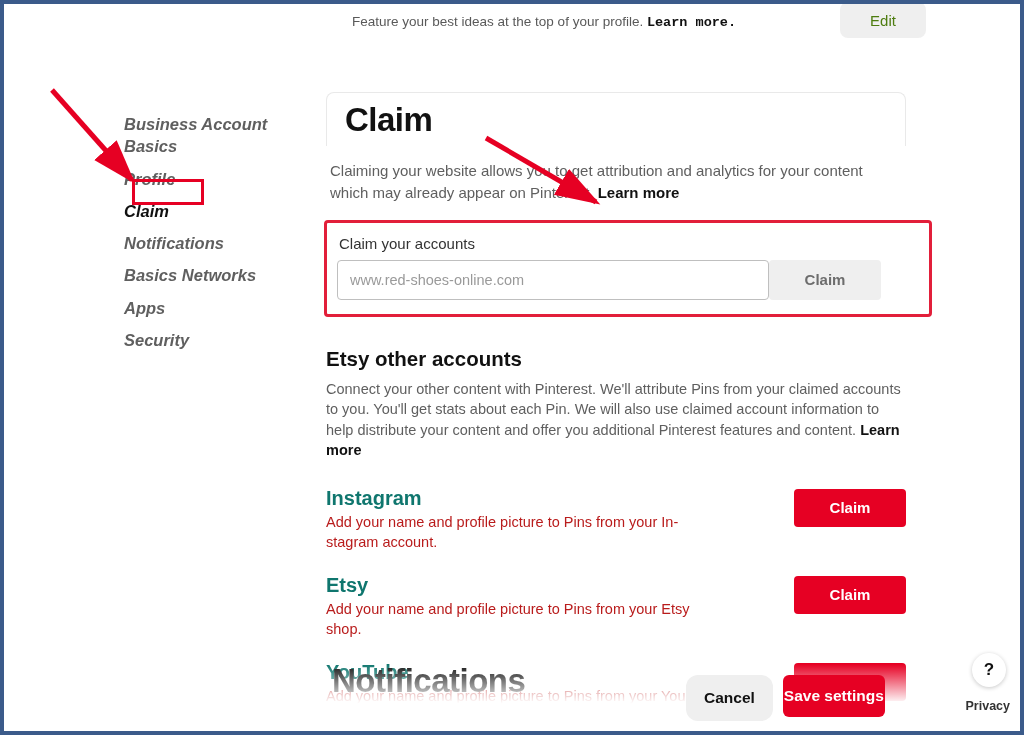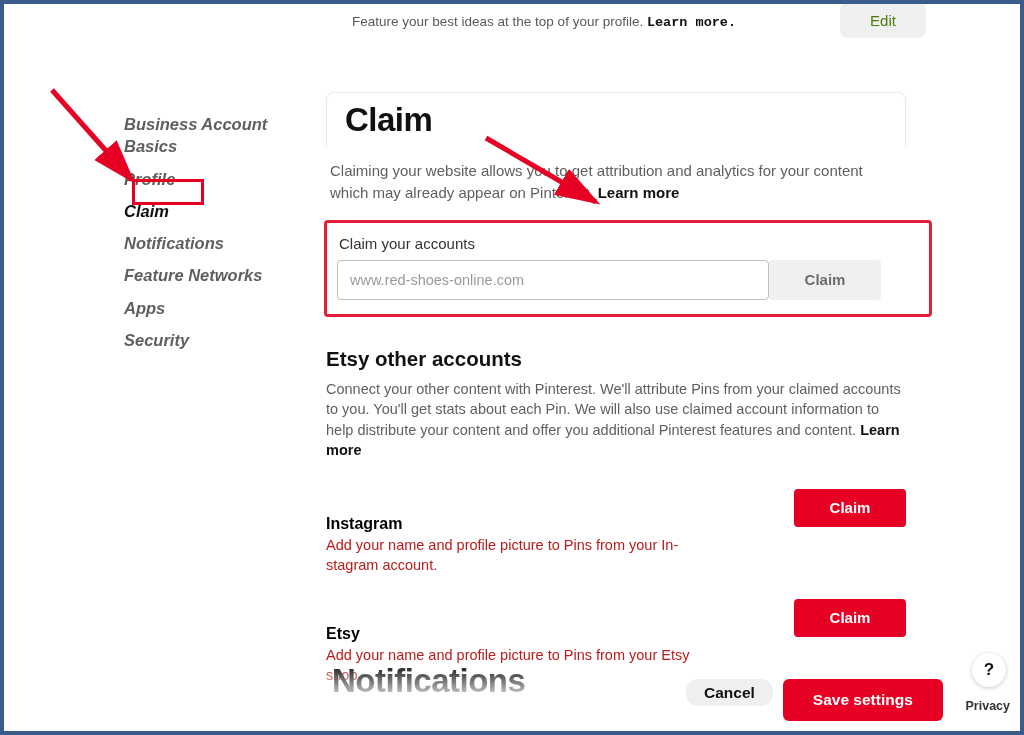--- a/index.html
+++ b/index.html
@@ -34,32 +34,32 @@
   .cw-btn { flex: 0 0 112px; height: 40px; background: #efefef; border: none; border-radius: 4px; font-size: 15px; font-weight: 700; color: #6d6d6d; cursor:pointer;}
 
   .other-accounts { margin-top: 30px; }
   .other-accounts h2 { font-size: 20.5px; font-weight: 800; color: #111; margin-bottom: 8px; }
   .other-desc { font-size: 14.5px; color: #5f5f5f; line-height: 1.42; }
   .other-desc b { color: #111; font-weight: 700; }
 
   .acct-row { display: flex; justify-content: space-between; align-items: flex-start; margin-top: 22px; }
   .acct-row:first-of-type { margin-top: 26px; }
   .acct-left { flex: 0 0 380px; }
-  .acct-name { font-size: 16px; font-weight: 700; color: #000000; margin-bottom: 2px; margin-top: 28px; }
+  .acct-name { font-size: 20px; font-weight: 700; color: #0f766e; margin-bottom: 2px; }
   .acct-desc { font-size: 14.5px; color: #b91c1c; line-height: 1.38; }
   .claim-btn { width: 112px; height: 38px; background: #e60023; color: #fff; border: none; border-radius: 4px; font-size: 15px; font-weight: 700; cursor: pointer; margin-top: 2px;}
 
   
   .next-heading { position: absolute; top: 658px; left: 328px; font-size: 33px; font-weight: 800; color: #111; letter-spacing: -0.5px; }
   .fade-bottom { position: absolute; left: 5px; right: 5px; top: 660px; height: 72px; background: linear-gradient(to bottom, rgba(255,255,255,0.0), rgba(255,255,255,1) 55%); pointer-events:none;}
 
   
   .footer-btns { position: absolute; bottom: 10px; left: 682px; display: flex; gap: 10px; }
-  .footer-cancel { height: 27px; padding: 0 18px; background: #efefef; border: none; border-radius: 12px; font-size: 15.5px; font-weight: 700; color: #111; cursor:pointer;}
-  .footer-save { height: 42px; padding: 0 30px; background: #e60023; border: none; border-radius: 6px; font-size: 15.5px; font-weight: 700; color: #fff; cursor:pointer;}
+  .footer-cancel { height: 46px; padding: 0 18px; background: #efefef; border: none; border-radius: 12px; font-size: 15.5px; font-weight: 700; color: #111; cursor:pointer;}
+  .footer-save { height: 42px; padding: 0 1px; background: #e60023; border: none; border-radius: 6px; font-size: 15.5px; font-weight: 700; color: #fff; cursor:pointer;}
 
   
   .help-circle { position: absolute; right: 14px; bottom: 44px; width: 34px; height: 34px; border-radius: 50%; background: #fff; box-shadow: 0 1px 4px rgba(0,0,0,0.22); display:flex; align-items:center; justify-content:center; font-weight:700; color:#111; font-size:17px; cursor:pointer;}
   .privacy-label { position: absolute; right: 10px; bottom: 18px; font-size: 12.5px; font-weight: 700; color: #333; }
 
   
   .arrow1 { position: absolute; top: 80px; left: 42px; pointer-events: none; }
   .arrow2 { position: absolute; top: 130px; left: 476px; pointer-events: none; }
 </style>
 </head>
@@ -73,21 +73,21 @@
         <span>Feature your best ideas at the top of your profile. </span><b>Learn more.</b>
       </div>
     </div>
     <button class="edit-btn">Edit</button>
 
     <nav class="sidebar">
       <div class="sidebar-item">Business Account Basics</div>
       <div class="sidebar-item">Profile</div>
       <div class="sidebar-item active">Claim</div>
       <div class="sidebar-item">Notifications</div>
-      <div class="sidebar-item">Feature Networks</div>
+      <div class="sidebar-item">Basics Networks</div>
       <div class="sidebar-item">Apps</div>
       <div class="sidebar-item">Security</div>
     </nav>
     <div class="highlight-claim"></div>
 
     <div class="main">
       <div class="claim-heading-wrap">
         <h1 class="claim-heading">Claim</h1>
       </div>
       <p class="claim-desc">

